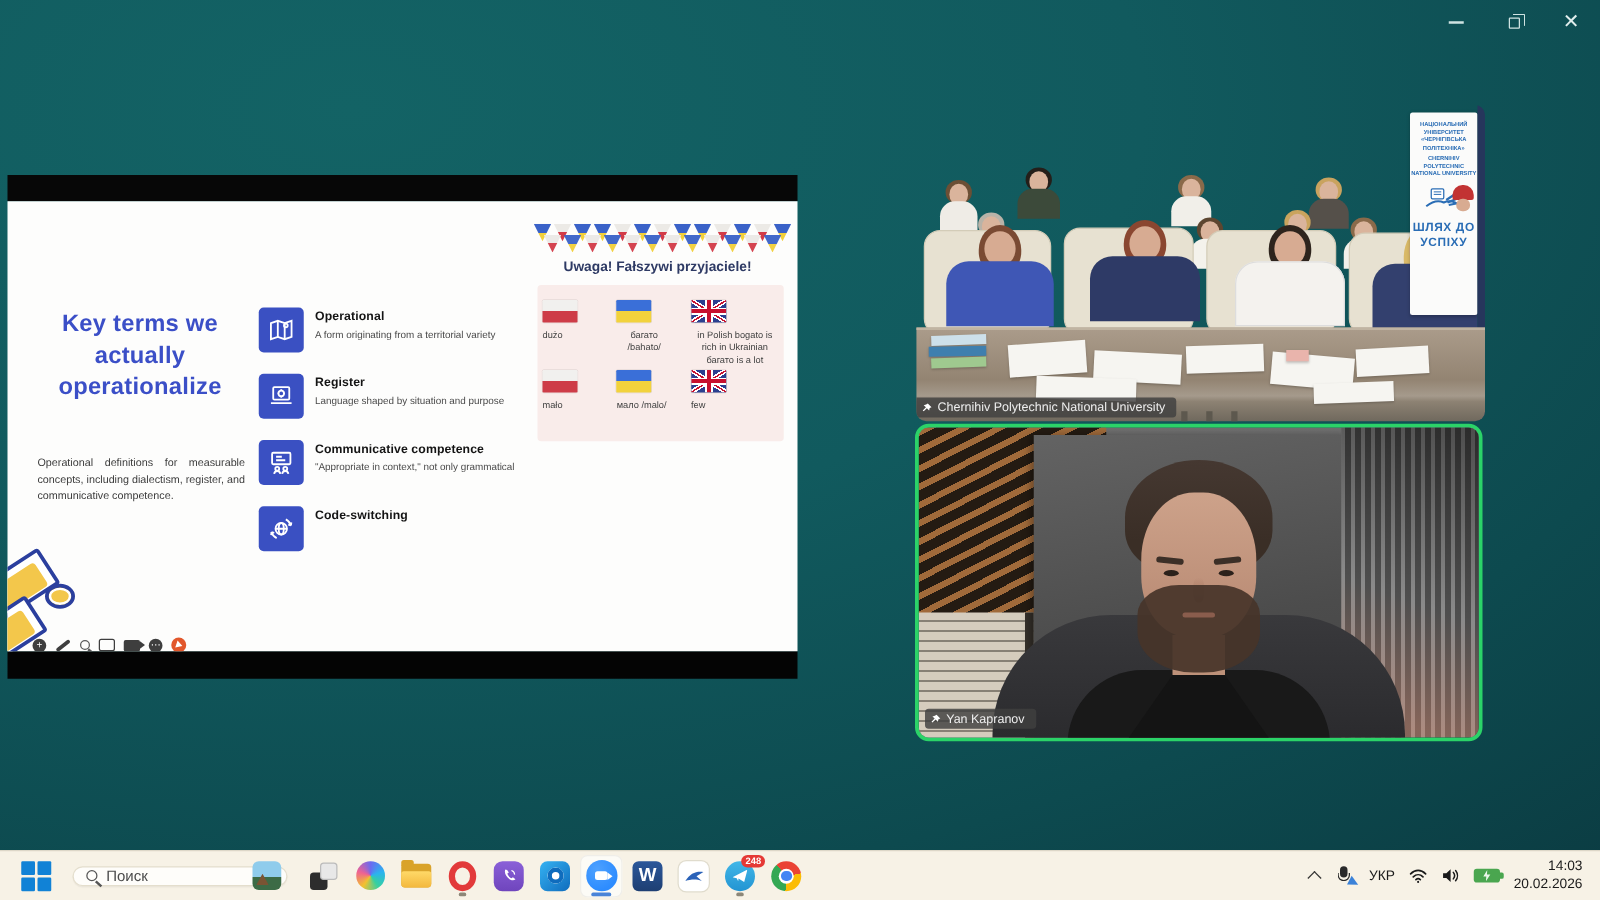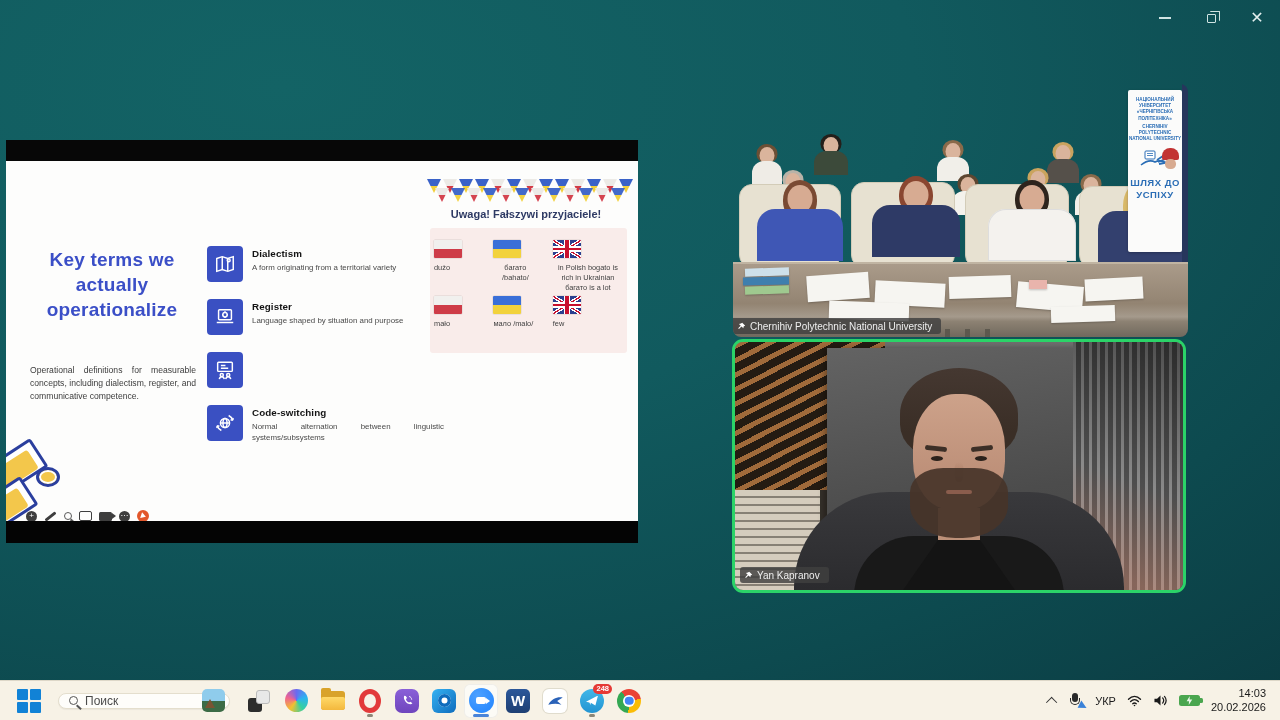--- a/index.html
+++ b/index.html
@@ -246,21 +246,21 @@
 
     <div class="term" style="top:85px">
       <span class="term-icon">
         <svg width="22" height="22" viewBox="0 0 24 24" fill="none" stroke="#fff" stroke-width="1.6">
           <path d="M3 6l6-2 6 2 6-2v14l-6 2-6-2-6 2z"></path>
             <path d="M9 4v14M15 6v14"></path>
             <circle cx="16" cy="8" r="1.6"></circle>
         </svg>
         </span>
       <div class="term-text">
-        <div class="term-name">Dialectism</div>
+        <div class="term-name">Operational</div>
         <div class="term-desc">A form originating from a territorial variety</div>
       </div>
     </div>
     <div class="term" style="top:138px">
       <span class="term-icon">
         <svg width="22" height="22" viewBox="0 0 24 24" fill="none" stroke="#fff" stroke-width="1.6">
           <rect x="5" y="4" width="14" height="11" rx="1"></rect>
             <path d="M3 18h18"></path>
             <circle cx="12" cy="9.5" r="2.4"></circle>
           <path d="M12 5.8v1.2M12 12v1.2M8.8 9.5h1.2M14 9.5h1.2"></path>
@@ -275,34 +275,37 @@
       <span class="term-icon">
         <svg width="22" height="22" viewBox="0 0 24 24" fill="none" stroke="#fff" stroke-width="1.6">
           <rect x="4" y="3.5" width="16" height="10" rx="1"></rect>
             <path d="M7.5 7h5M7.5 10h8"></path>
           <circle cx="8.5" cy="17.5" r="1.7"></circle>
             <path d="M5.8 22c.3-1.8 1.3-2.6 2.7-2.6s2.4.8 2.7 2.6"></path>
           <circle cx="15.5" cy="17.5" r="1.7"></circle>
             <path d="M12.8 22c.3-1.8 1.3-2.6 2.7-2.6s2.4.8 2.7 2.6"></path>
         </svg>
         </span>
+      <div class="term-text">
+        <div class="term-name">Communicative competence</div>
+        <div class="term-desc">"Appropriate in context," not only grammatical</div>
+      </div>
     </div>
     <div class="term" style="top:244px">
       <span class="term-icon">
         <svg width="22" height="22" viewBox="0 0 24 24" fill="none" stroke="#fff" stroke-width="1.6">
           <circle cx="12" cy="12" r="5"></circle>
             <ellipse cx="12" cy="12" rx="2.2" ry="5"></ellipse>
             <path d="M7 12h10"></path>
           <path d="M20.5 9a9 9 0 0 0-4.5-5.2M3.5 15a9 9 0 0 0 4.5 5.2"></path>
           <path d="M20.5 9l.3-2.5M20.5 9l-2.4-.6M3.5 15l-.3 2.5M3.5 15l2.4.6"></path>
         </svg>
         </span>
       <div class="term-text">
         <div class="term-name">Code-switching</div>
-        <div class="term-desc just">Normal alternation between linguistic systems/subsystems</div>
       </div>
     </div>
 
     <div class="garland" style="left:421px; top:18px">
       <span class="pn ua"></span>
         <span class="pn pl"></span>
         <span class="pn ua"></span>
         <span class="pn ua"></span>
       <span class="pn pl"></span>
         <span class="pn ua"></span>

